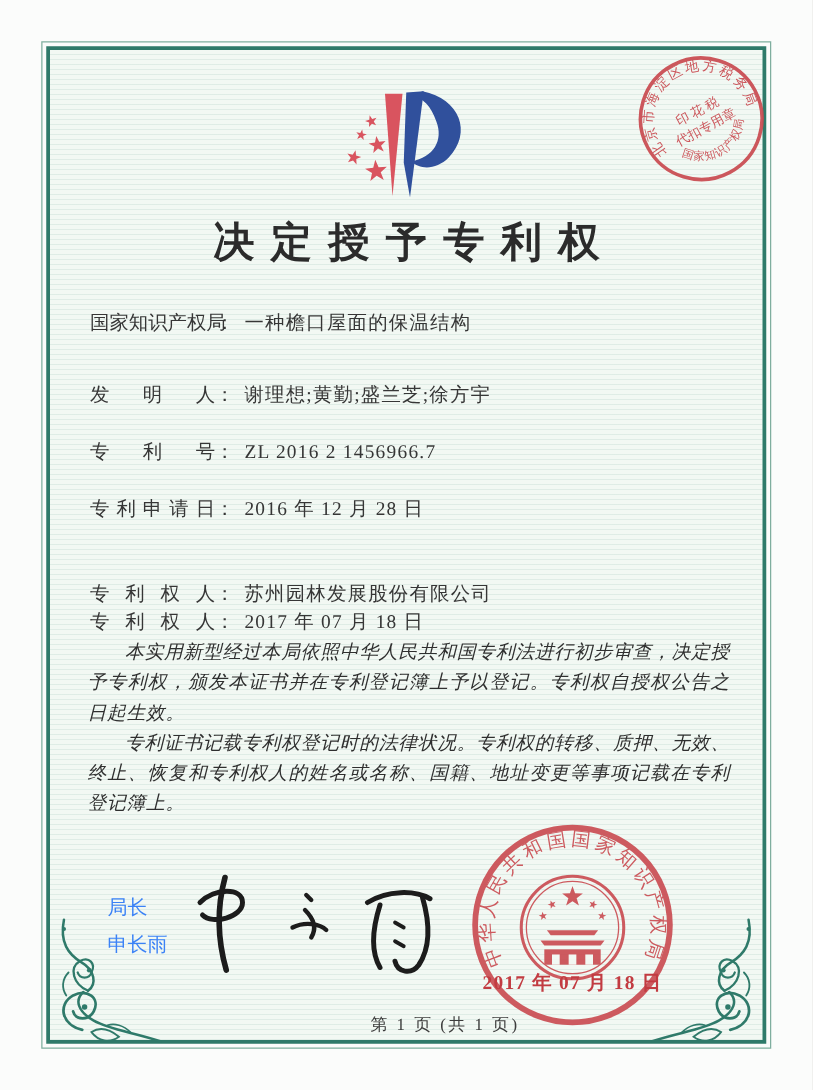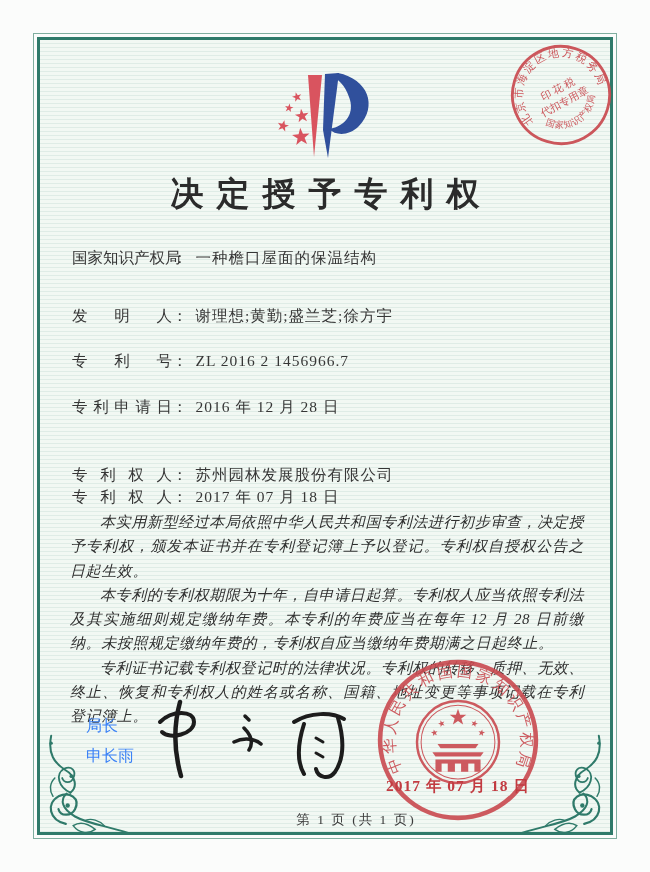--- a/index.html
+++ b/index.html
@@ -172,21 +172,20 @@
     <div class="f-row r4">
       <span class="f-label">专利权人</span><span class="f-colon">：</span><span class="f-value">苏州园林发展股份有限公司</span>
     </div>
     <div class="f-row r5">
       <span class="f-label">专利权人</span><span class="f-colon">：</span><span class="f-value">2017 年 07 月 18 日</span>
     </div>
   </div>
 
   <div class="body-text">
     <p>本实用新型经过本局依照中华人民共和国专利法进行初步审查，决定授予专利权，颁发本证书并在专利登记簿上予以登记。专利权自授权公告之日起生效。</p>
-    <p>本专利的专利权期限为十年，自申请日起算。专利权人应当依照专利法及其实施细则规定缴纳年费。本专利的年费应当在每年 12 月 28 日前缴纳。未按照规定缴纳年费的，专利权自应当缴纳年费期满之日起终止。</p>
     <p>专利证书记载专利权登记时的法律状况。专利权的转移、质押、无效、终止、恢复和专利权人的姓名或名称、国籍、地址变更等事项记载在专利登记簿上。</p>
   </div>
 
   <div class="signer t">局长</div>
   <div class="signer n">申长雨</div>
 
   <svg class="signature" viewBox="0 0 205 95">
     <g fill="none" stroke="#1c1c1c" stroke-linecap="round" stroke-linejoin="round">
       <path stroke-width="4.5" d="M32,10 C26,32 25,56 33,84"></path>
       <path stroke-width="4" d="M12,30 C24,18 46,18 46,30 C46,42 22,48 14,40"></path>

